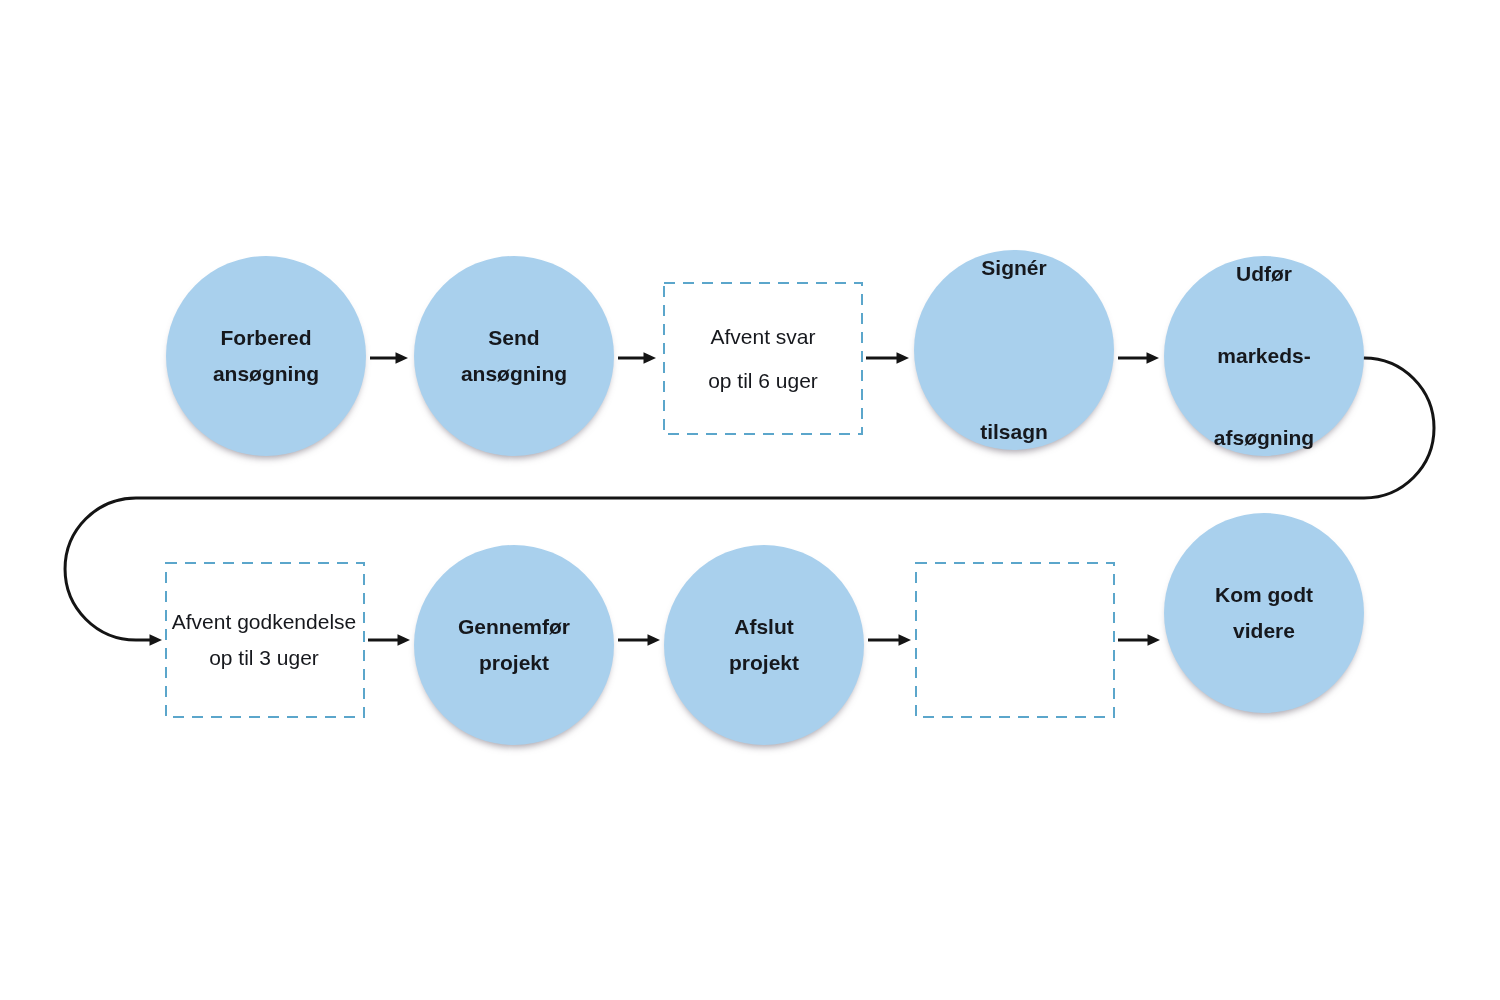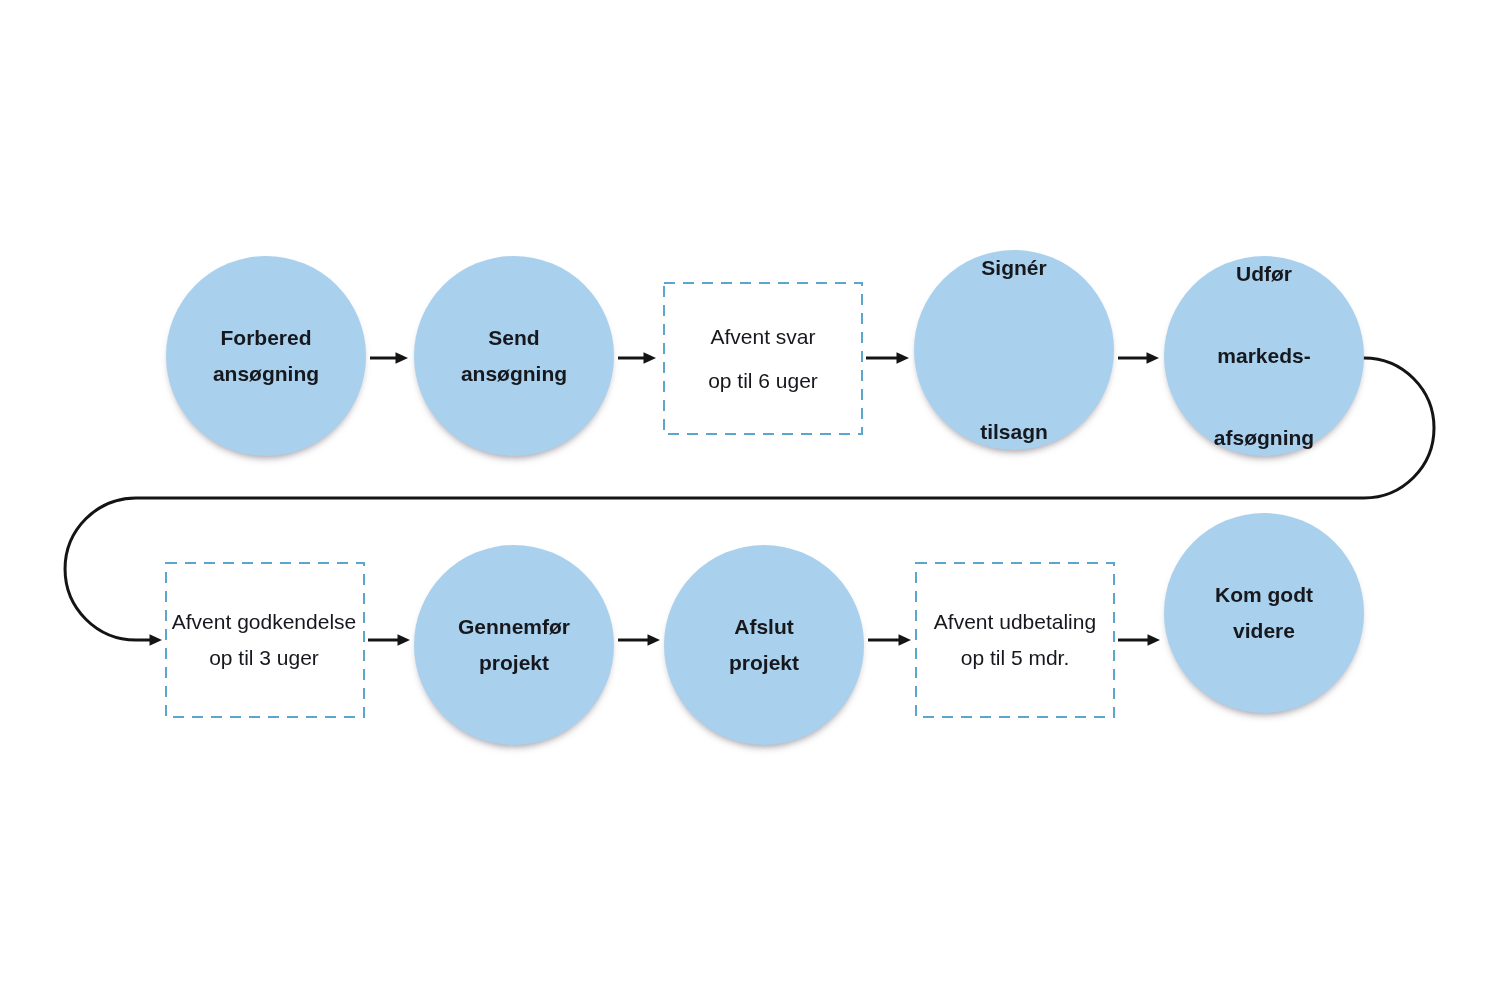--- a/index.html
+++ b/index.html
@@ -126,23 +126,19 @@
   <div class="node circle pos-c5">
     <span>Gennemfør</span>
     <span>projekt</span>
   </div>
 
   <div class="node circle pos-c6">
     <span>Afslut</span>
     <span>projekt</span>
   </div>
 
-  <div class="node wait pos-b3">
-    <span>Afvent udbetaling</span>
-    <span>op til 5 mdr.</span>
-  </div>
 
   <div class="node circle pos-c7">
     <span>Kom godt</span>
     <span>videre</span>
   </div>
 
 </div>
 
 </body></html>

